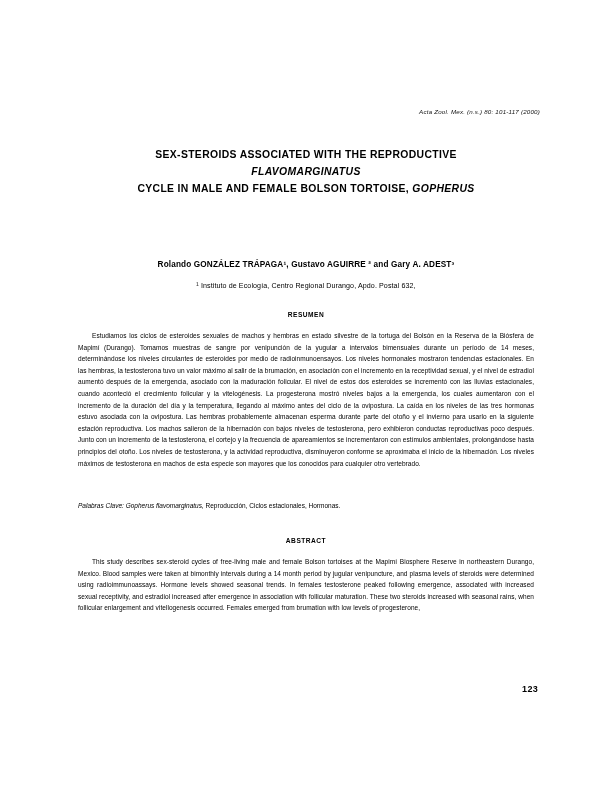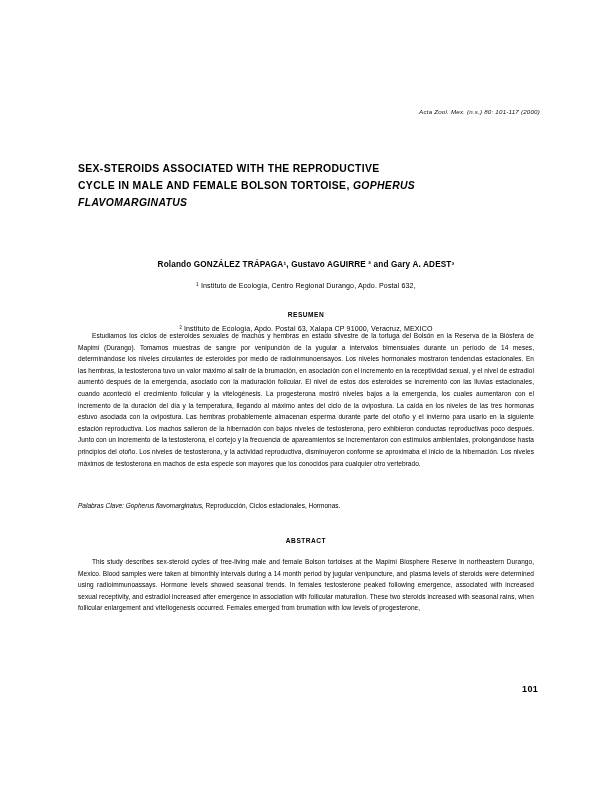--- a/index.html
+++ b/index.html
@@ -29,22 +29,23 @@
     font-size: 6.2px;
     font-style: italic;
     letter-spacing: 0.2px;
     color: #111;
     text-align: right;
     white-space: nowrap;
   }
   .title-block {
     position: absolute;
     left: 78px;
-    top: 160px;
+    top: 146px;
     width: 456px;
+    text-align: center;
   }
   .title-line {
     font-size: 10.4px;
     font-weight: bold;
     letter-spacing: 0.35px;
     line-height: 17px;
     color: #000;
   }
   .title-line .ital {
     font-style: italic;
@@ -128,47 +129,46 @@
 </head>
 <body>
 
 <div class="page">
 
   <div class="journal-ref">Acta Zool. Mex. (n.s.) 80: 101-117 (2000)</div>
 
   <div class="title-block">
     <div class="title-line">SEX-STEROIDS ASSOCIATED WITH THE REPRODUCTIVE</div>
     <div class="title-line">
-      <span>CYCLE IN MALE AND FEMALE BOLSON TORTOISE, </span><span class="ital">GOPHERUS</span>
+      <span class="ital">FLAVOMARGINATUS</span>
     </div>
     <div class="title-line">
-      <span class="ital">FLAVOMARGINATUS</span>
+      <span>CYCLE IN MALE AND FEMALE BOLSON TORTOISE, </span><span class="ital">GOPHERUS</span>
     </div>
   </div>
 
   <div class="authors">Rolando GONZÁLEZ TRÁPAGA¹, Gustavo AGUIRRE ² and Gary A. ADEST³</div>
 
   <div class="affils">
     <span class="affil-line">¹ Instituto de Ecología, Centro Regional Durango, Apdo. Postal 632,</span>
-    <span class="affil-line">² Instituto de Ecología, Apdo. Postal 63, Xalapa CP 91000, Veracruz, MEXICO</span>
   </div>
 
   <div class="section-head" id="resumen-head">RESUMEN</div>
 
   <div class="body-text" id="resumen-body">
     <p>Estudiamos los ciclos de esteroides sexuales de machos y hembras en estado silvestre de la tortuga del Bolsón en la Reserva de la Biósfera de Mapimí (Durango). Tomamos muestras de sangre por venipunción de la yugular a intervalos bimensuales durante un período de 14 meses, determinándose los niveles circulantes de esteroides por medio de radioinmunoensayos. Los niveles hormonales mostraron tendencias estacionales. En las hembras, la testosterona tuvo un valor máximo al salir de la brumación, en asociación con el incremento en la receptividad sexual, y el nivel de estradiol aumentó después de la emergencia, asociado con la maduración folicular. El nivel de estos dos esteroides se incrementó con las lluvias estacionales, cuando aconteció el crecimiento folicular y la vitelogénesis. La progesterona mostró niveles bajos a la emergencia, los cuales aumentaron con el incremento de la duración del día y la temperatura, llegando al máximo antes del ciclo de la ovipostura. La caída en los niveles de las tres hormonas estuvo asociada con la ovipostura. Las hembras probablemente almacenan esperma durante parte del otoño y el invierno para usarlo en la siguiente estación reproductiva. Los machos salieron de la hibernación con bajos niveles de testosterona, pero exhibieron conductas reproductivas poco después. Junto con un incremento de la testosterona, el cortejo y la frecuencia de apareamientos se incrementaron con estímulos ambientales, prolongándose hasta principios del otoño. Los niveles de testosterona, y la actividad reproductiva, disminuyeron conforme se aproximaba el inicio de la hibernación. Los niveles máximos de testosterona en machos de esta especie son mayores que los conocidos para cualquier otro vertebrado.</p>
   </div>
 
   <div class="keywords">
     <span class="kw-label">Palabras Clave:</span>
     <span class="kw-italic">Gopherus flavomarginatus,</span>
     <span>Reproducción, Ciclos estacionales, Hormonas.</span>
   </div>
 
   <div class="section-head" id="abstract-head">ABSTRACT</div>
 
   <div class="body-text" id="abstract-body">
     <p>This study describes sex-steroid cycles of free-living male and female Bolson tortoises at the Mapimí Biosphere Reserve in northeastern Durango, Mexico. Blood samples were taken at bimonthly intervals during a 14 month period by jugular venipuncture, and plasma levels of steroids were determined using radioimmunoassays. Hormone levels showed seasonal trends. In females testosterone peaked following emergence, associated with increased sexual receptivity, and estradiol increased after emergence in association with follicular maturation. These two steroids increased with seasonal rains, when follicular enlargement and vitellogenesis occurred. Females emerged from brumation with low levels of progesterone,</p>
   </div>
 
-  <div class="page-number">101</div>
+  <div class="page-number">123</div>
 
 </div>
 
 </body></html>

